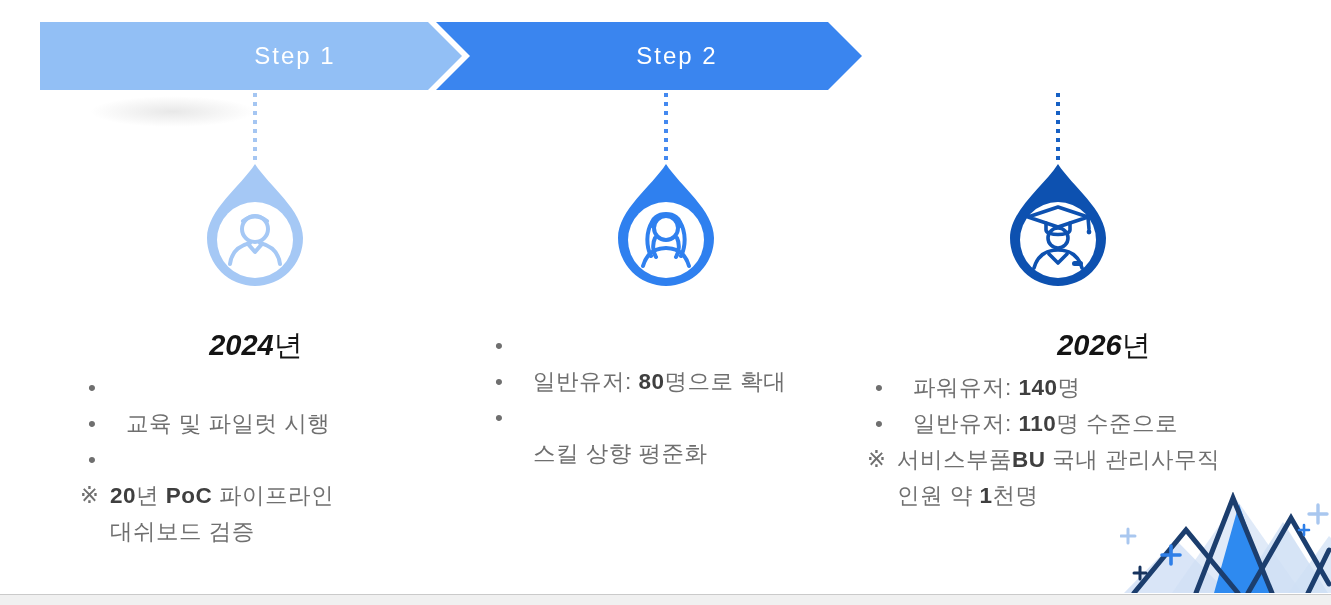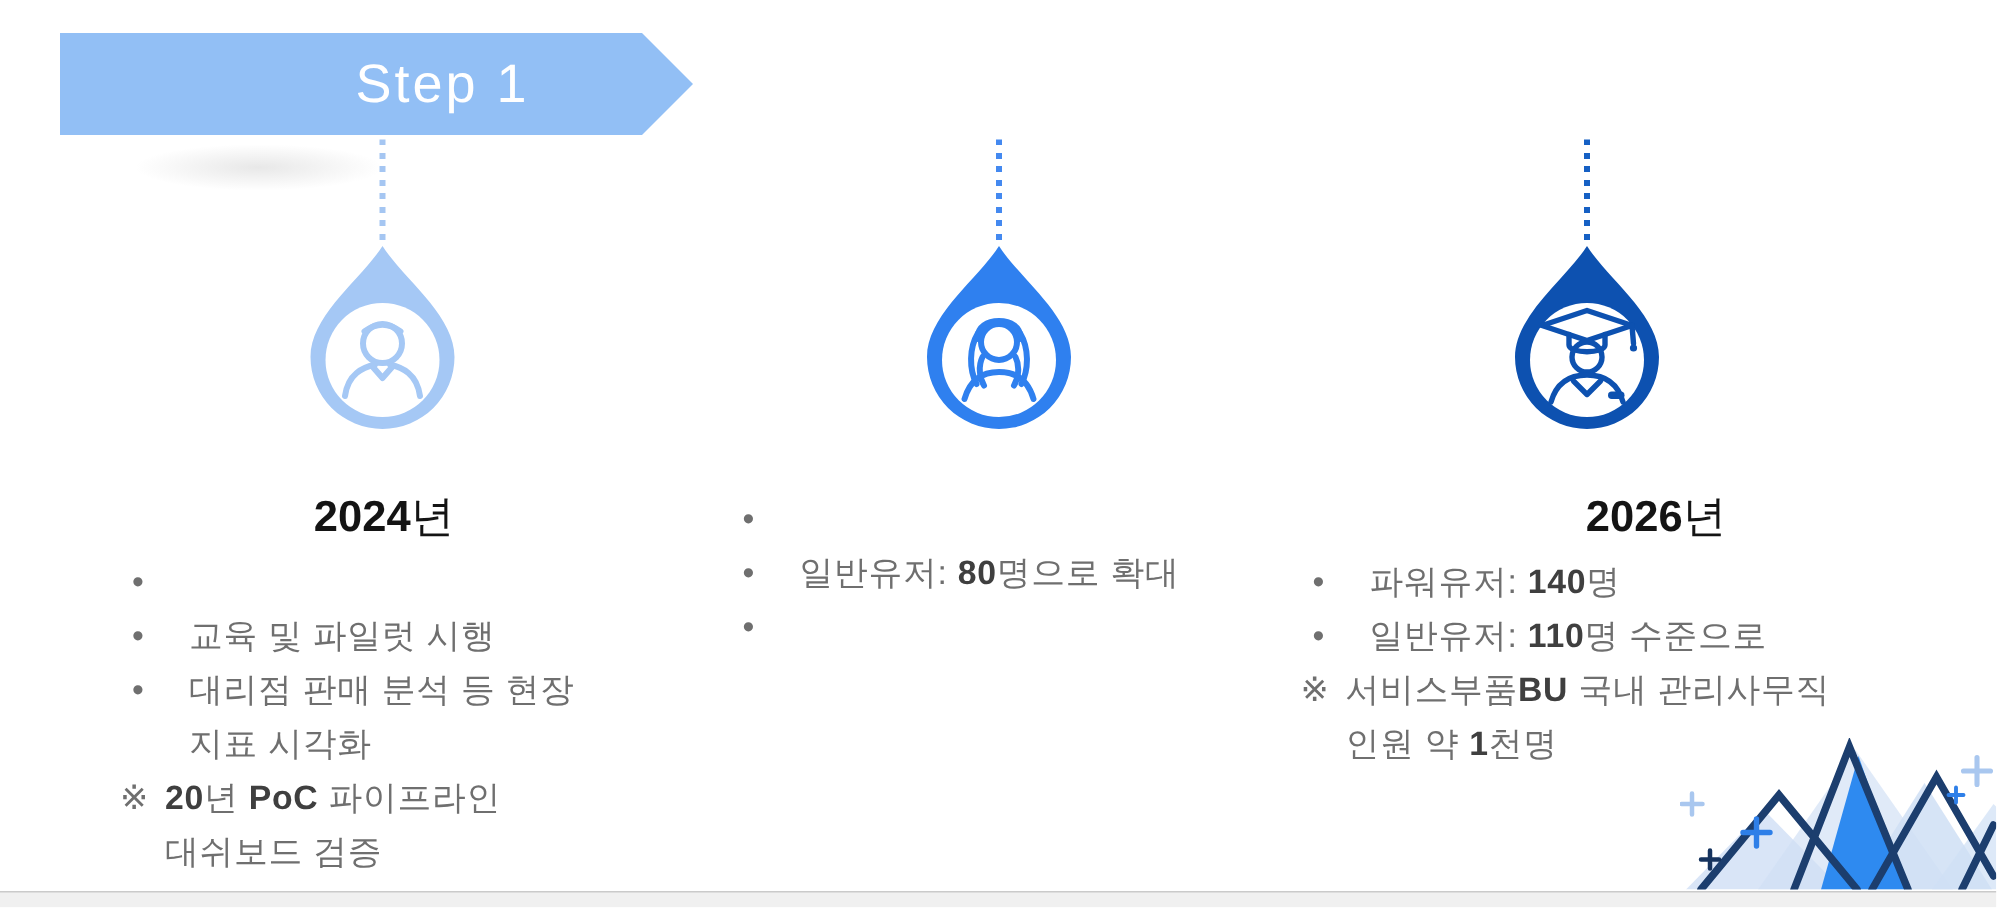--- a/index.html
+++ b/index.html
@@ -9,21 +9,21 @@
     font-family:"Liberation Sans","DejaVu Sans",sans-serif;
   }
   
   .banner{position:absolute; top:22px; height:68px; display:flex; align-items:center; justify-content:center;}
   .banner-1{left:40px; width:422px; background:var(--step1-banner,#92bff5);
     clip-path:polygon(0 0,388px 0,100% 50%,388px 100%,0 100%);}
   .banner-2{left:436px; width:426px; background:var(--step2-banner,#3a85ef);
     clip-path:polygon(0 0,392px 0,100% 50%,392px 100%,0 100%,34px 50%);}
   .banner-3{left:870px; width:435px; background:var(--step3-banner,#0b5ac4);
     clip-path:polygon(0 0,401px 0,100% 50%,401px 100%,0 100%,34px 50%);}
-  .banner-label{color:#ffffff; font-size:36px; font-weight:400; letter-spacing:2px;}
+  .banner-label{color:#ffffff; font-size:24px; font-weight:400; letter-spacing:2px;}
   .banner-1 .banner-label{transform:translateX(44px);}
   .banner-2 .banner-label{transform:translateX(28px);}
   .banner-3 .banner-label{transform:translateX(-26px);}
   .banner-shadow{position:absolute; left:55px; top:94px; width:235px; height:44px;
     background:radial-gradient(ellipse 50% 50% at 50% 40%, rgba(110,110,110,0.16), rgba(255,255,255,0) 70%);}
   
   .dots{position:absolute; top:93px; width:4px; height:68px;
     background:repeating-linear-gradient(to bottom, currentColor 0 4px, transparent 4px 9px);}
   .dots-1{left:253px; color:var(--dots1,#a5c6f2);}
   .dots-2{left:664px; color:var(--dots2,#4489f0);}
@@ -36,21 +36,21 @@
   .drop-wrap svg{display:block; width:112px; height:128px;}
   
   .col{position:absolute; top:328px;}
   .col-1{left:70px;  width:380px;}
   .col-2{left:477px; width:400px;}
   .col-3{left:857px; width:450px;}
   .year{text-align:center; font-size:29px; color:var(--title-text,#141414); margin-bottom:8px; line-height:34px;}
   .col-1 .year{transform:translateX(-4px);}
   .col-2 .year{transform:translateX(-10px);}
   .col-3 .year{transform:translateX(22px);}
-  .year-num{font-weight:700;}
+  .year-num{font-weight:700;font-style:italic;}
   .year-suffix{font-weight:400;}
   .t-item{display:grid; grid-template-columns:56px 1fr; font-size:22.5px; line-height:36px;
     color:var(--body-text,#6f6f6f); letter-spacing:0.5px;}
   .t-item .marker{padding-left:18px;}
   .t-item.note{grid-template-columns:30px 1fr; margin-left:10px; color:var(--body-text,#6f6f6f);}
   .t-item.note .marker{padding-left:0;}
   .t-item .b{font-weight:700; color:var(--body-strong,#3f3f3f);}
   
   .mountains{position:absolute; left:1120px; top:492px; width:211px; height:101px;}
   .footer-bar{position:absolute; left:0; bottom:0; width:1331px; height:11px;
@@ -58,20 +58,23 @@
 </style>
 </head>
 <body>
 
 <div class="slide">
 
   <div class="banner-shadow"></div>
 
   <div class="banner banner-1">
     <span class="banner-label">Step 1</span>
+  </div>
+  <div class="banner banner-2">
+    <span class="banner-label">Step 2</span>
   </div>
 
   <div class="dots dots-1"></div>
   <div class="dots dots-2"></div>
   <div class="dots dots-3"></div>
 
   <div class="drop-wrap drop-1">
     <svg viewBox="0 0 112 128">
       <path d="M56,2 C42,24 8,48 8,76 A48,48 0 1 0 104,76 C104,48 70,24 56,2 Z" fill="currentColor"></path>
       <circle cx="56" cy="78" r="38" fill="#ffffff"></circle>
@@ -125,41 +128,40 @@
     <div class="items">
         <div class="t-item bullet">
           <span class="marker">•</span>
         </div>
         <div class="t-item bullet">
           <span class="marker">•</span>
           <span class="txt"><span>교육 및 파일럿 시행</span></span>
         </div>
         <div class="t-item bullet">
           <span class="marker">•</span>
-          <span class="txt"><span>대리점 판매 분석 등 현장</span><br><span>지표 시각화</span></span>
         </div>
         <div class="t-item note">
           <span class="marker">※</span>
           <span class="txt"><span class="b">20</span><span>년 </span><span class="b">PoC</span><span> 파이프라인</span><br><span>대쉬보드 검증</span></span>
         </div>
       </div>
   </div>
 
   <div class="col col-2">
     <div class="items">
         <div class="t-item bullet">
           <span class="marker">•</span>
         </div>
         <div class="t-item bullet">
           <span class="marker">•</span>
           <span class="txt"><span>일반유저: </span><span class="b">80</span><span>명으로 확대</span></span>
         </div>
         <div class="t-item bullet">
           <span class="marker">•</span>
-          <span class="txt"><br></span>
+          <span class="txt"><br><span>스킬 상향 평준화</span></span>
         </div>
       </div>
   </div>
 
   <div class="col col-3">
     <div class="year">
       <span class="year-num">2026</span><span class="year-suffix">년</span>
     </div>
     <div class="items">
         <div class="t-item bullet">

